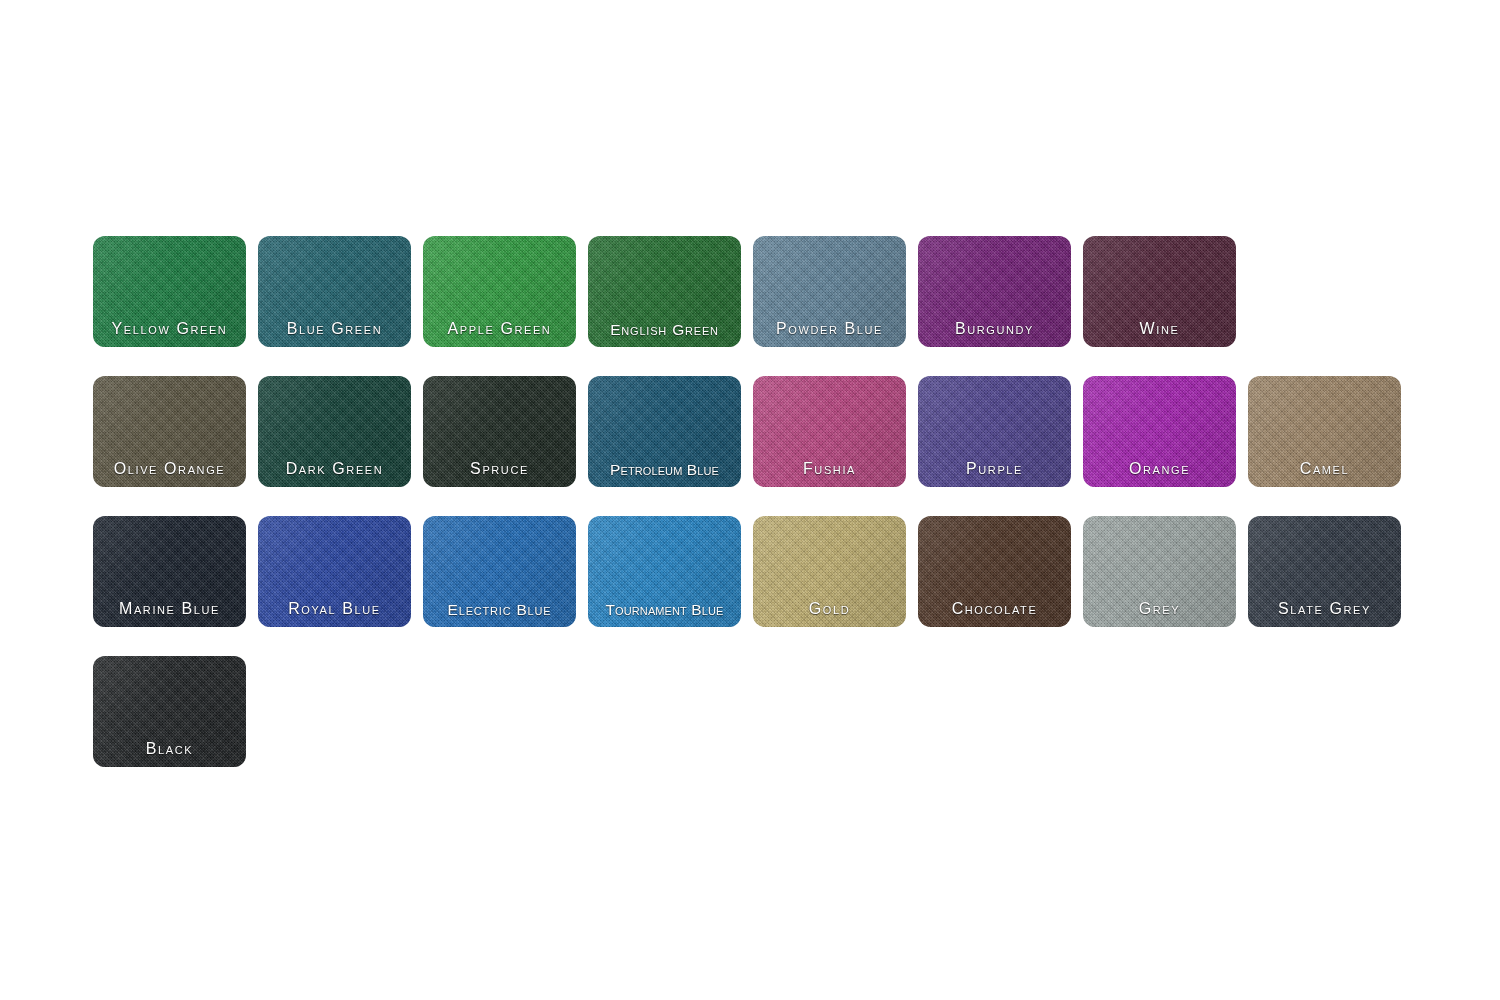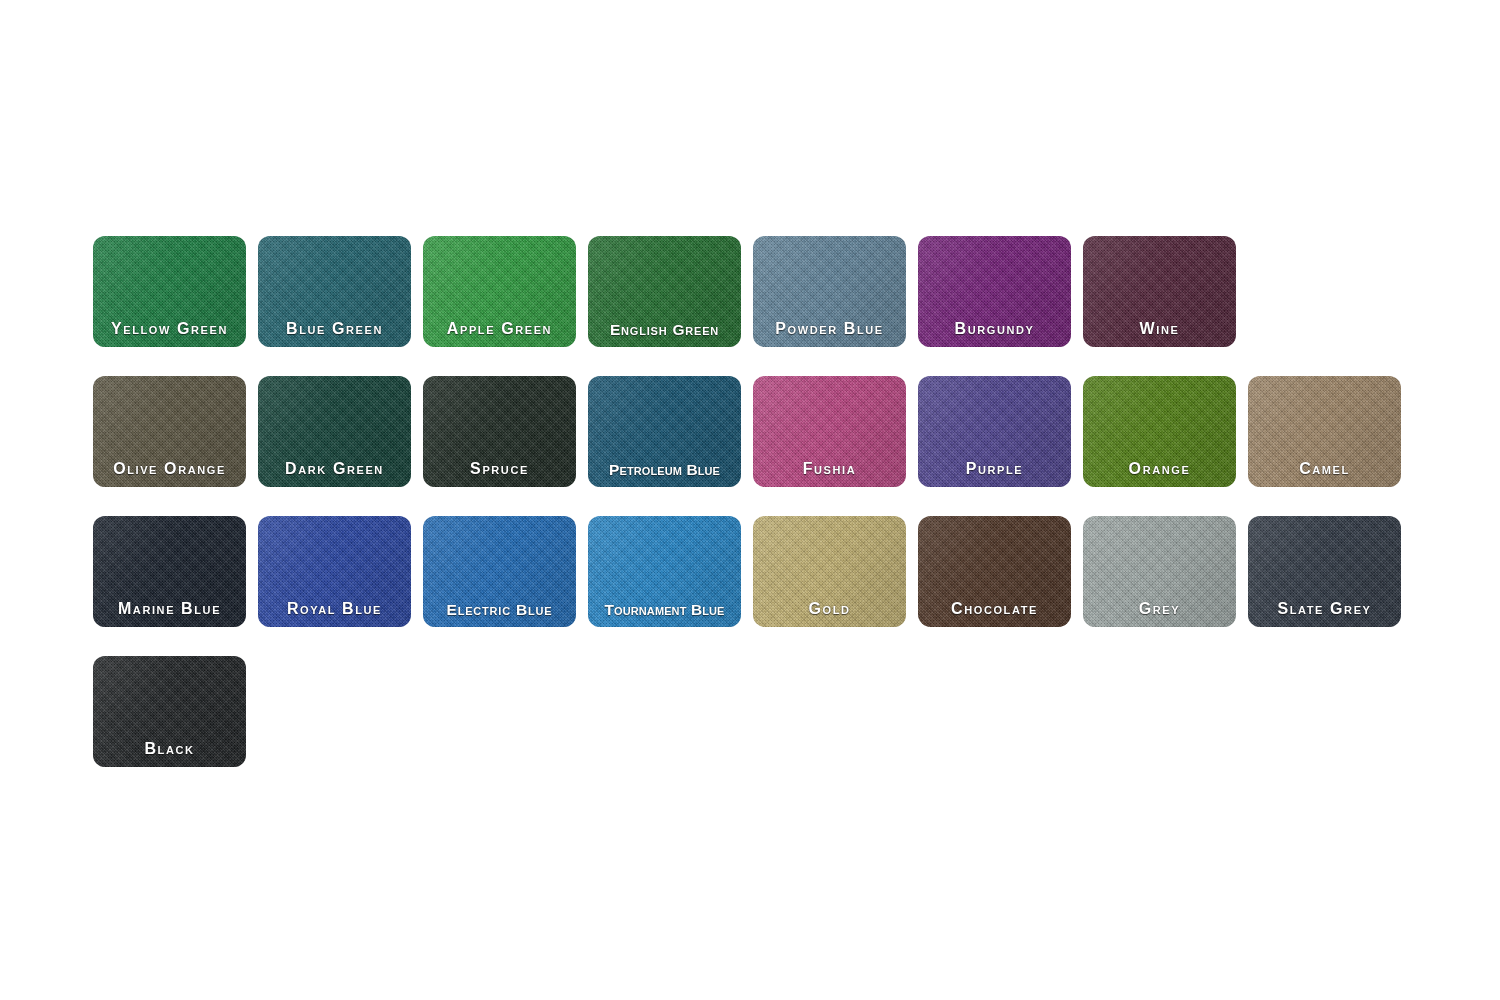--- a/index.html
+++ b/index.html
@@ -99,21 +99,21 @@
 
   .swatch .label {
     position: absolute;
     left: 0;
     right: 0;
     bottom: 10px;
     text-align: center;
     color: #ffffff;
     font-family: "Liberation Sans", sans-serif;
     font-size: 16px;
-    font-weight: 700;
+    font-weight: 400;
     font-variant: small-caps;
     letter-spacing: 1.6px;
     white-space: nowrap;
     line-height: 1;
     text-shadow:
       0 1px 1px rgba(0,0,0,0.55),
       0 0 2px rgba(0,0,0,0.35);
   }
 
   .swatch .label.tight {
@@ -190,21 +190,21 @@
       <div class="swatch" style="background-color: rgb(184, 65, 126);">
         <div class="weave"></div>
         <div class="sheen"></div>
         <div class="label">Fushia</div>
       </div>
       <div class="swatch" style="background-color: rgb(74, 63, 140);">
         <div class="weave"></div>
         <div class="sheen"></div>
         <div class="label">Purple</div>
       </div>
-      <div class="swatch" style="background-color: #4d7c0f;">
+      <div class="swatch" style="background-color: #a21caf;">
         <div class="weave"></div>
         <div class="sheen"></div>
         <div class="label">Orange</div>
       </div>
       <div class="swatch" style="background-color: rgb(155, 130, 99);">
         <div class="weave"></div>
         <div class="sheen"></div>
         <div class="label">Camel</div>
       </div>
     </div>

